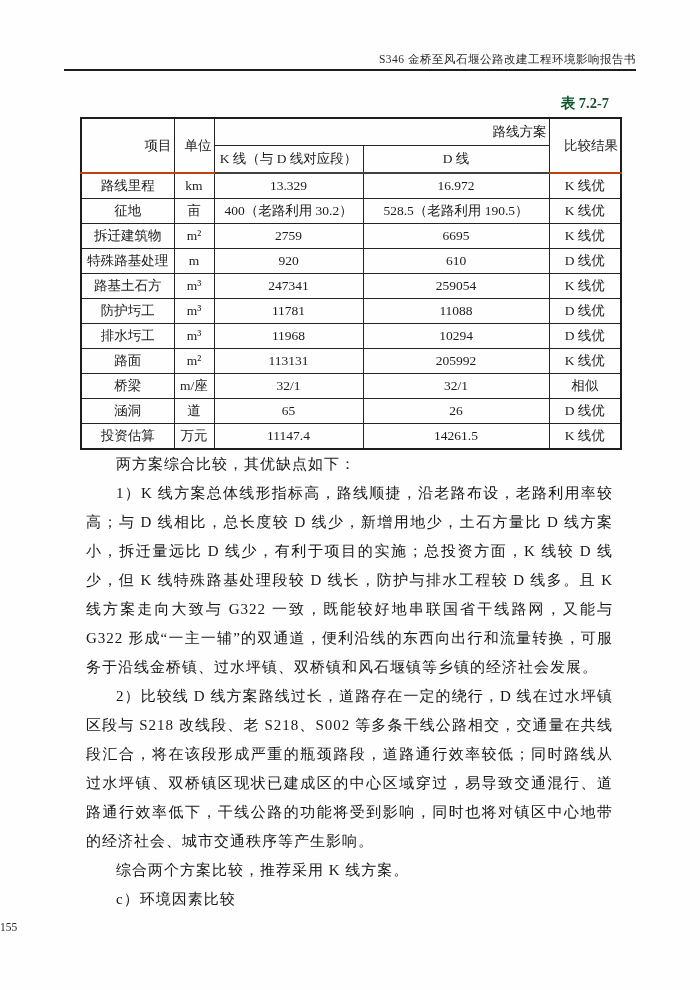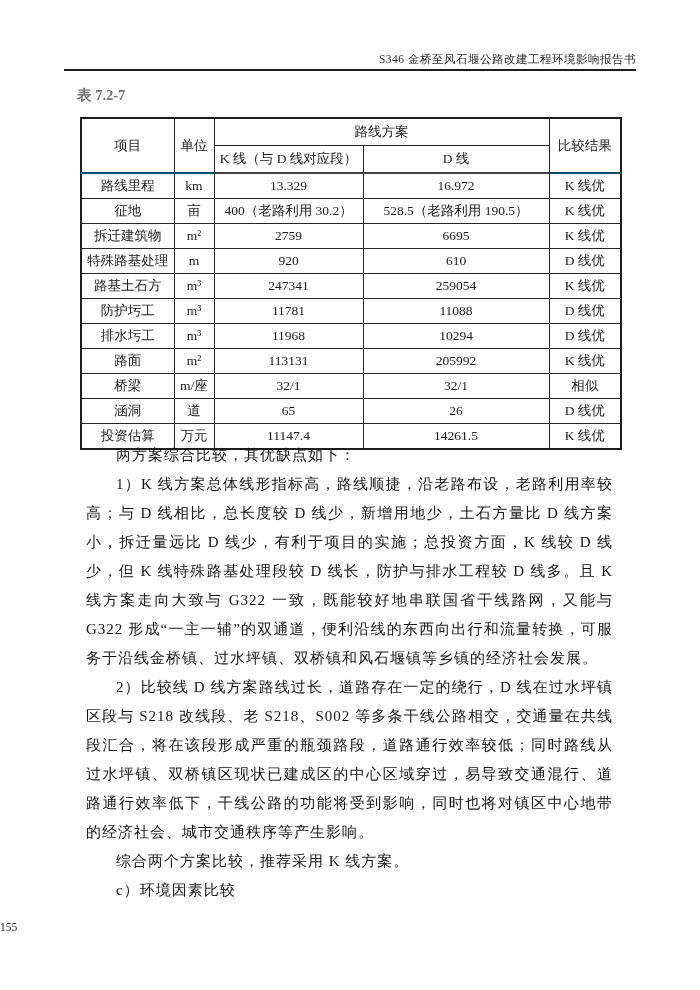--- a/index.html
+++ b/index.html
@@ -14,48 +14,48 @@
   }
   .doc-header {
     position:absolute; top:52px; right:64px;
     font-size:11.5px; letter-spacing:0.5px; color:#2b2b2b;
   }
   .header-rule {
     position:absolute; top:69px; left:64px; width:572px;
     border-top:2px solid #1d1d1d; height:0;
   }
   .caption {
-    position:absolute; top:86px; left:77px; width:548px;
-    font-size:14.5px; font-weight:bold; color:#737373;
-    display:flex; justify-content:flex-start; align-items:baseline;
+    position:absolute; top:94px; left:77px; width:548px;
+    font-size:14.5px; font-weight:bold; color:#14532d;
+    display:flex; justify-content:flex-end; align-items:baseline;
     white-space:nowrap;
   }
   .caption .cap-label { margin-right:16px; }
   .cmp-table {
     position:absolute; top:117px; left:80px;
     width:540px;
     border-collapse:collapse;
     table-layout:fixed;
     font-size:13.5px; color:#1c1c1c;
     text-align:center;
   }
   .cmp-table th, .cmp-table td {
     border:1px solid #242424;
     padding:0 2px;
     font-weight:normal;
     vertical-align:middle;
     overflow:hidden;
   }
   .cmp-table { border:2px solid #1d1d1d; }
-  .cmp-table thead tr.hdr-top th { height:26px; }
+  .cmp-table thead tr.hdr-top th { height:26px;text-align:right; }
   .cmp-table thead tr.hdr-sub th { height:26px; border-bottom:2px solid #404040; }
-  .cmp-table thead th[rowspan] { border-bottom:2px solid #0c4a6e; }
+  .cmp-table thead th[rowspan] { border-bottom:2px solid #c2410c; }
   .cmp-table tbody td { height:24px; }
   .body-text {
-    position:absolute; top:441px; left:86px; width:527px;
+    position:absolute; top:450px; left:86px; width:527px;
     font-size:15px; line-height:29px; letter-spacing:1px;
     text-align:justify;
     color:#161616;
   }
   .body-text p { margin:0; text-indent:2em; }
   .page-number {
     position:absolute; top:921px; left:0; width:100%;
     text-align:left; font-size:11.5px; color:#2b2b2b;
   }
 </style>

